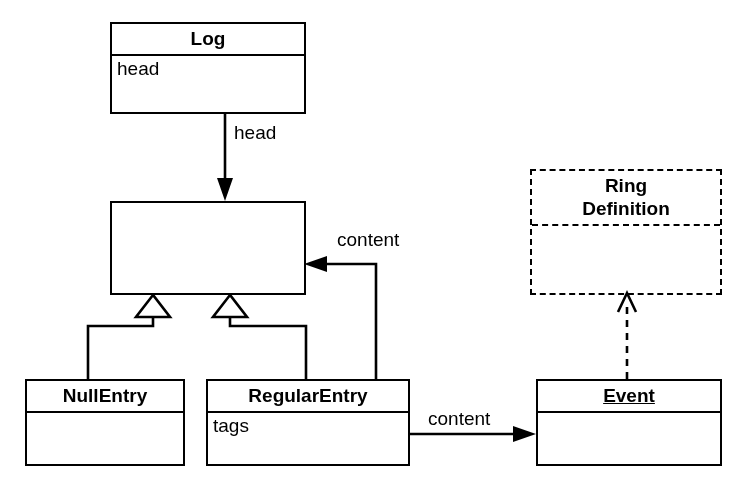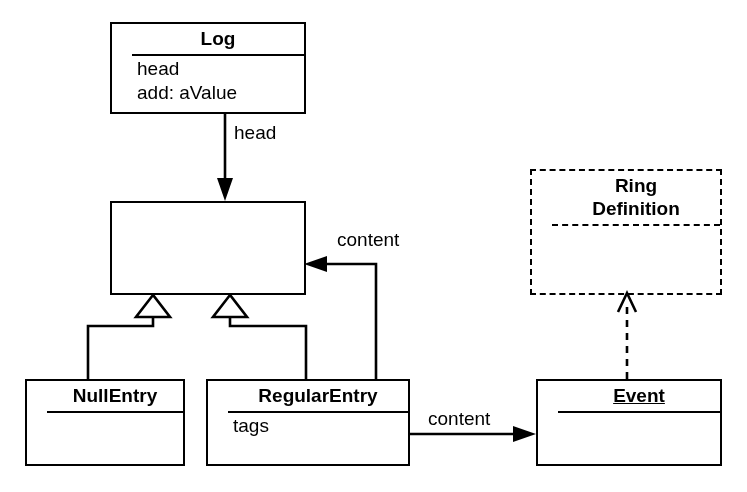--- a/index.html
+++ b/index.html
@@ -28,21 +28,20 @@
     height: 492px;
   }
   .uml-class {
     position: absolute;
     background: #ffffff;
     border: 2px solid #000000;
     box-sizing: border-box;
     display: flex;
     flex-direction: column;
     z-index: 2;
-    padding-left: 20px;
   }
   .uml-class.dashed {
     border-style: dashed;
     border-width: 2px;
     background: transparent;
     gap: 36px;
   }
   .uml-title {
     font-weight: bold;
     font-size: 19px;
@@ -115,21 +114,20 @@
     <g>
       <line x1="627" y1="379" x2="627" y2="302" stroke="#000000" stroke-width="2.6" stroke-dasharray="7,6"></line>
       <polyline points="618,312 627,293 636,312" fill="none" stroke="#000000" stroke-width="2.6" stroke-linejoin="miter"></polyline>
     </g>
   </svg>
 
   <div class="uml-class" style="left:110px; top:22px; width:196px; height:92px;">
     <div class="uml-title">Log</div>
     <div class="uml-body">
       <div class="uml-attr">head</div>
-      <div class="uml-attr">add: aValue</div>
     </div>
   </div>
 
   <div class="uml-class" style="left:110px; top:201px; width:196px; height:94px;">
     <div class="uml-body"></div>
   </div>
 
   <div class="uml-class" style="left:206px; top:379px; width:204px; height:87px;">
     <div class="uml-title">RegularEntry</div>
     <div class="uml-body">

